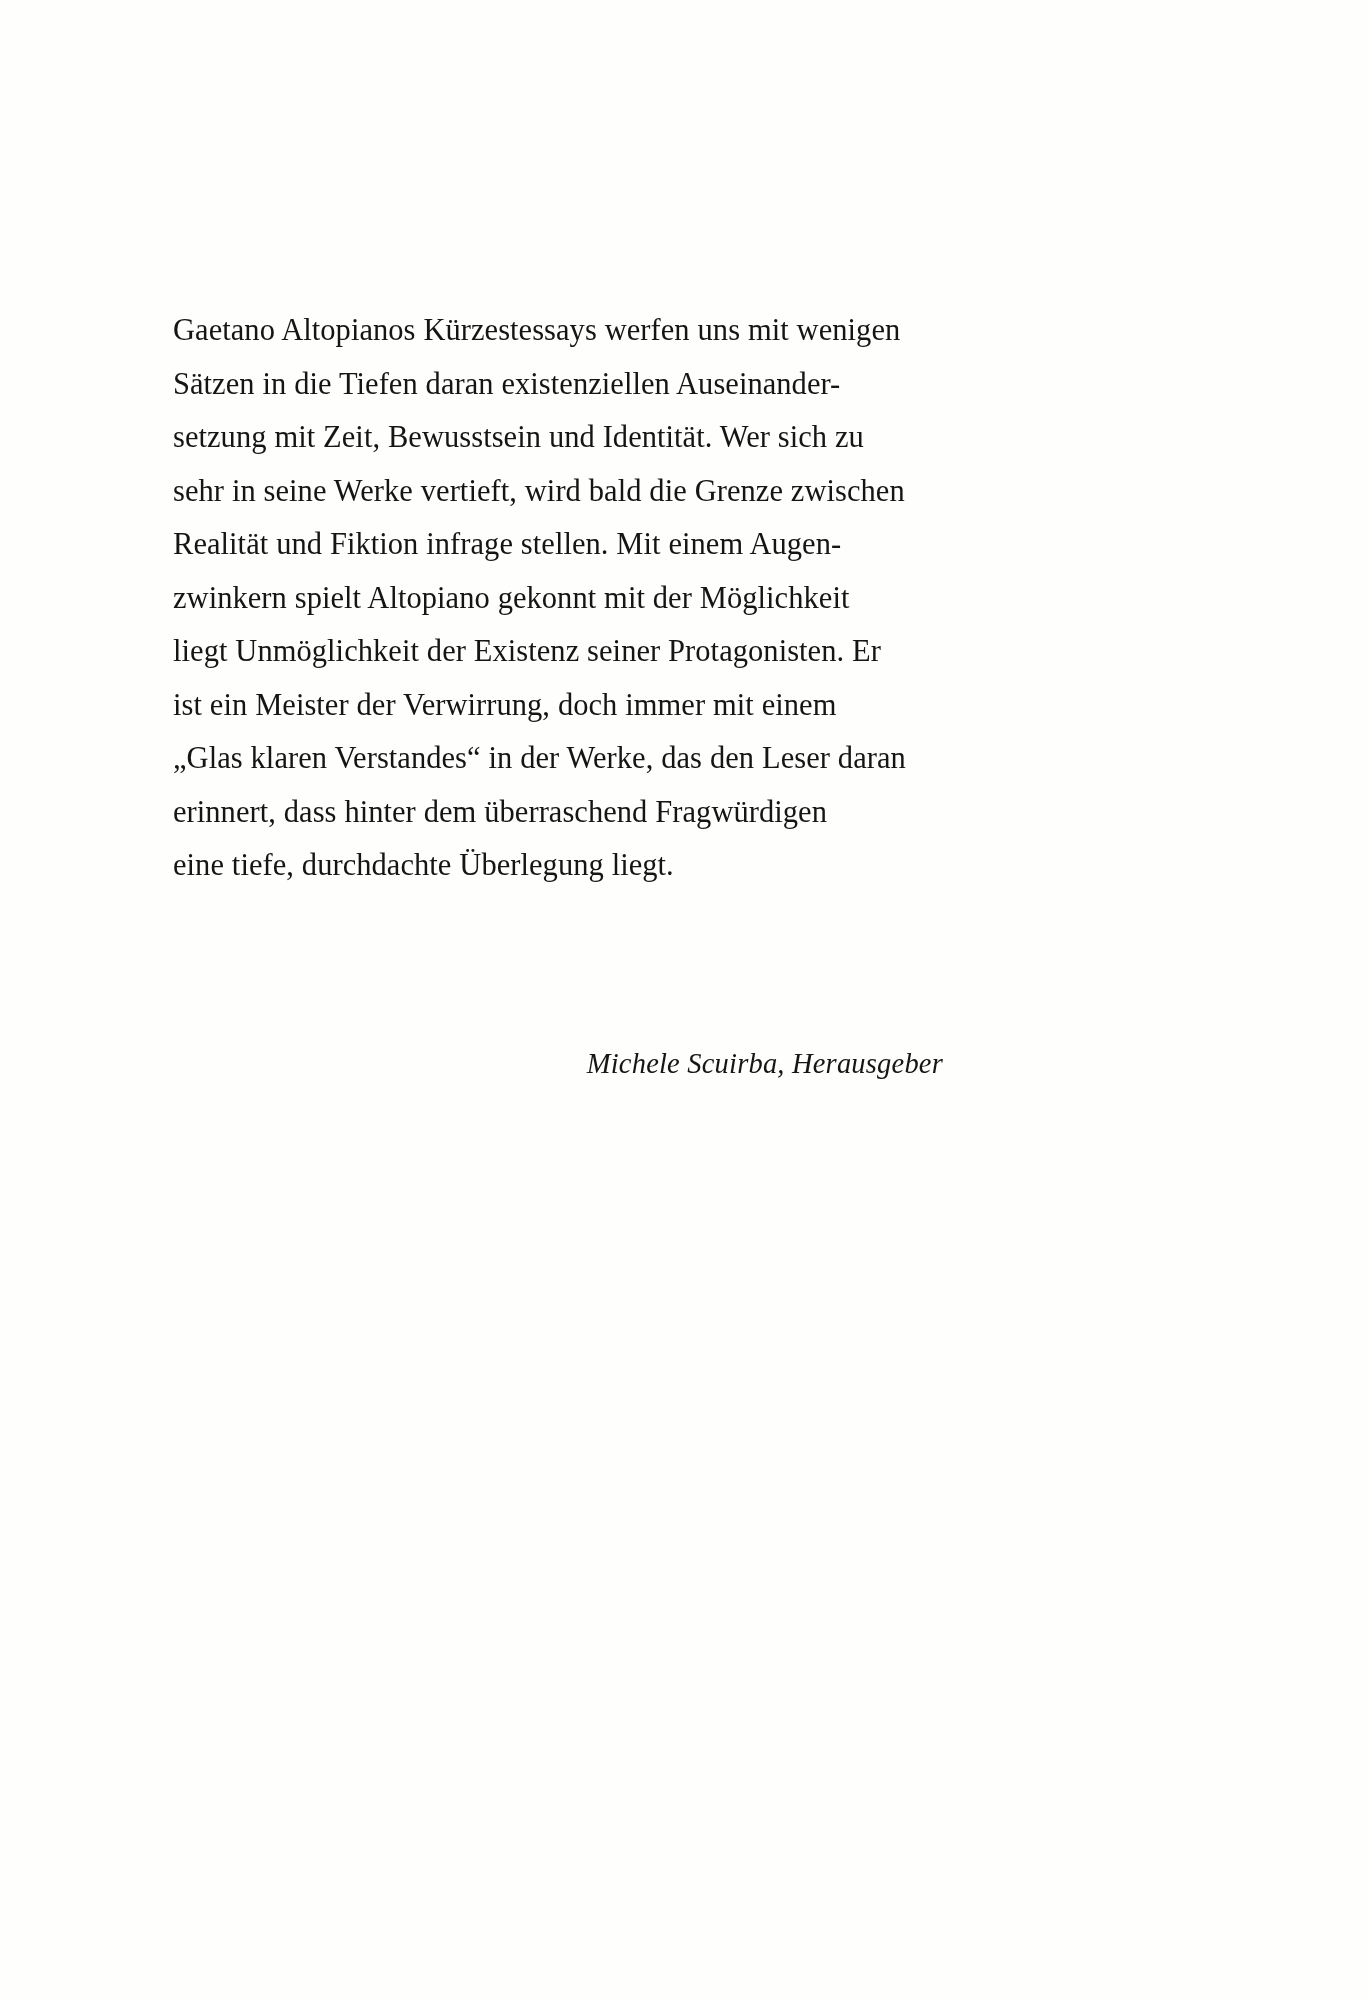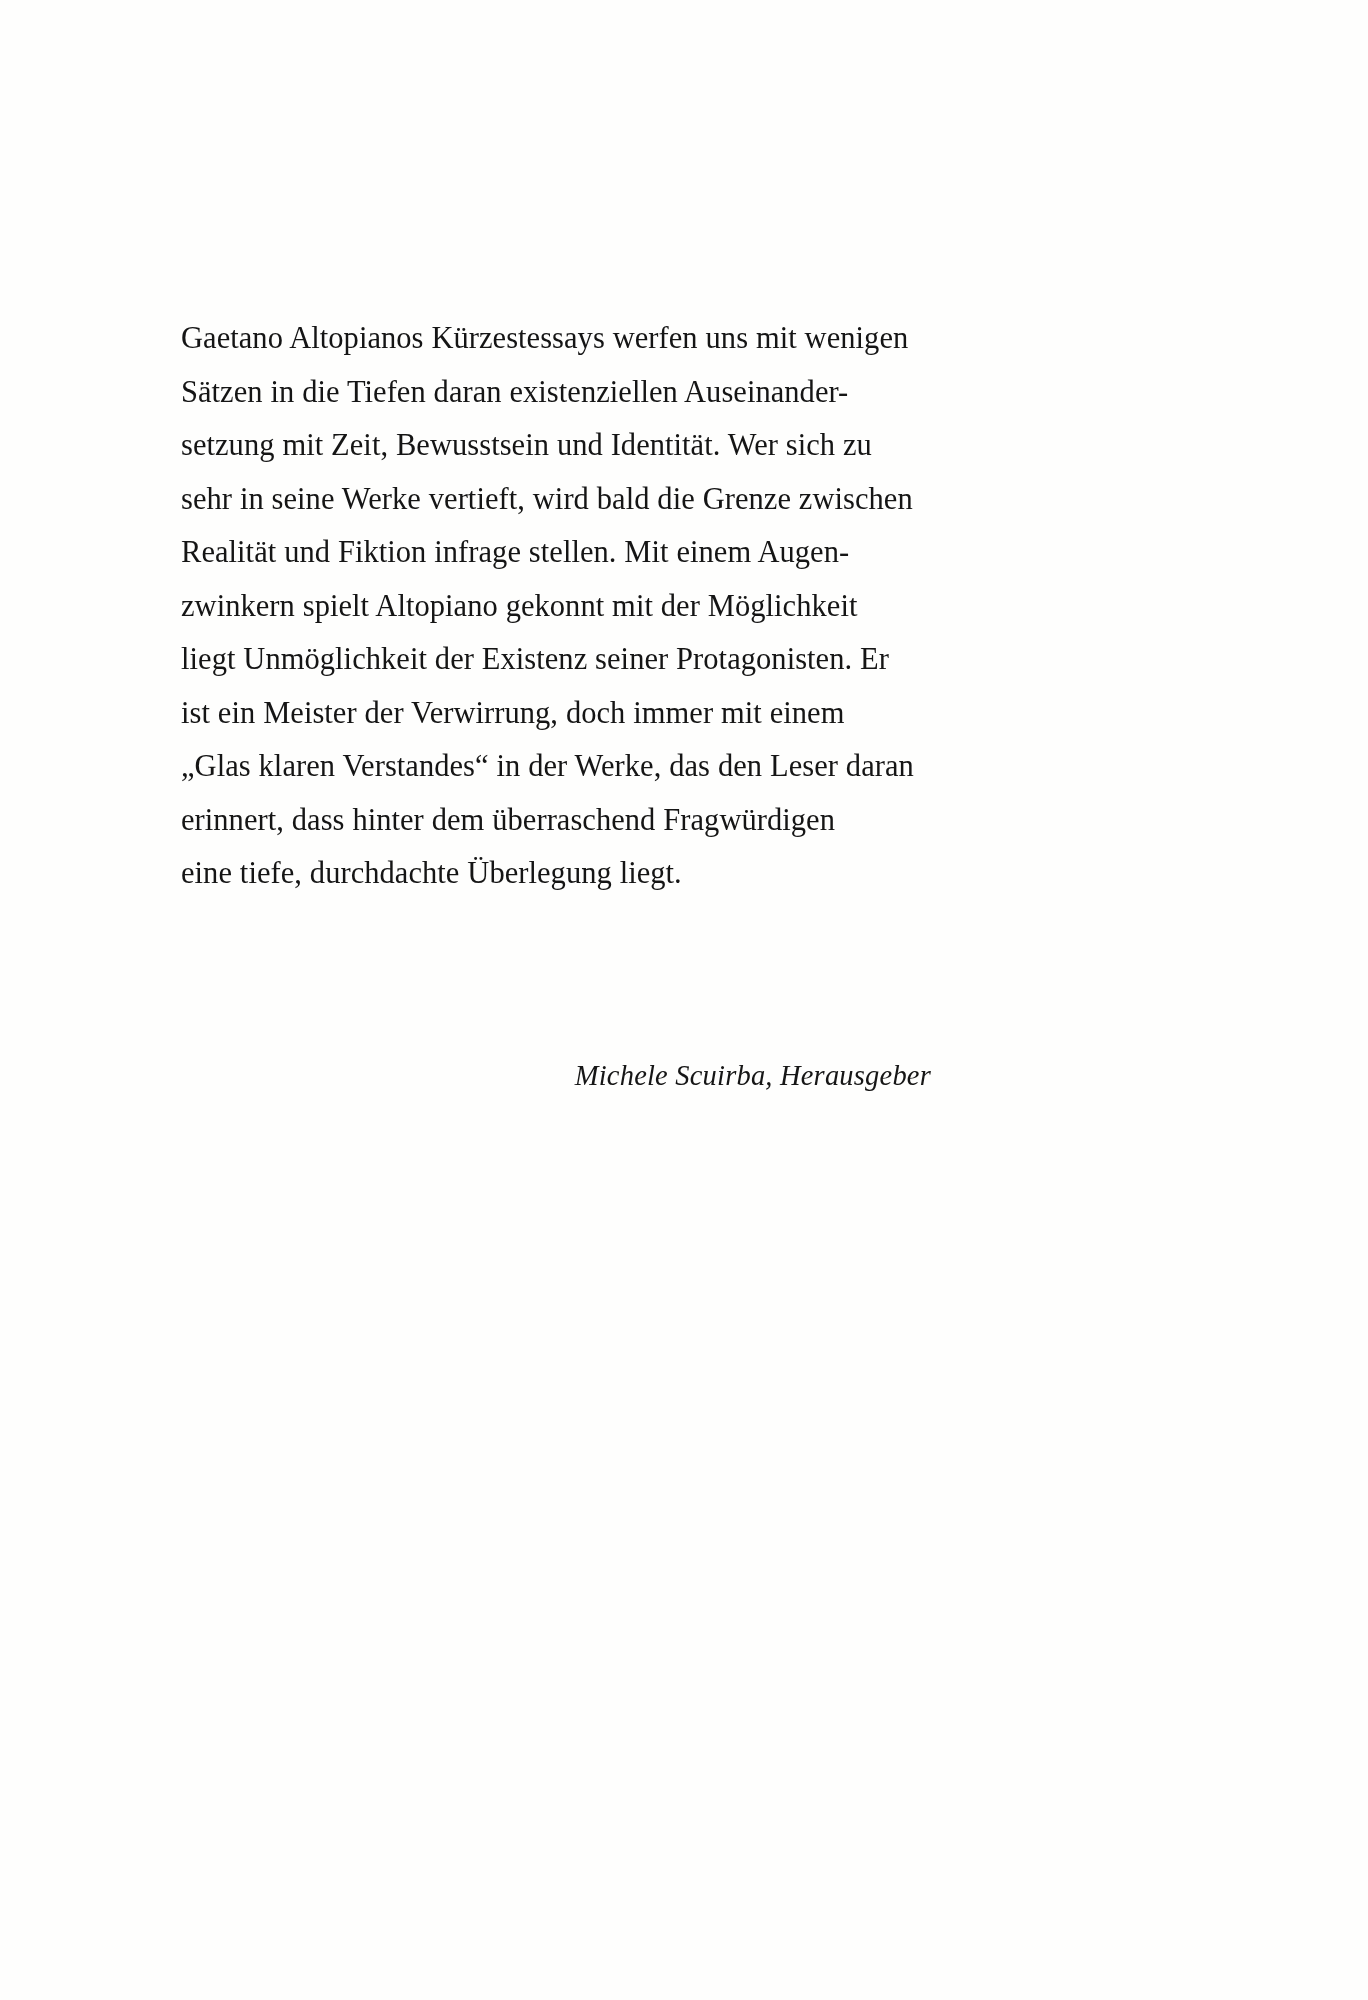--- a/index.html
+++ b/index.html
@@ -26,21 +26,21 @@
 
   
   .text-block {
     position: absolute;
     left: 165px;
     top: 296px;
     width: 778px;
   }
 
   .blurb {
-    margin: 16px;
+    margin: 8px;
     font-size: 30.5px;
     line-height: 53.5px;
     text-align: left;
     letter-spacing: 0.05px;
     word-spacing: 0.2px;
     color: #151515;
     font-weight: 400;
   }
 
   .blurb .line {
@@ -50,21 +50,21 @@
 
   .attribution-wrap {
     position: absolute;
     left: 165px;
     top: 1042px;
     width: 778px;
     text-align: right;
   }
 
   .attribution {
-    margin: 12px;
+    margin: 0;
     display: inline-block;
     font-size: 28.5px;
     line-height: 44px;
     font-style: italic;
     color: #161616;
     letter-spacing: 0.2px;
   }
 </style>
 </head>
 <body>

